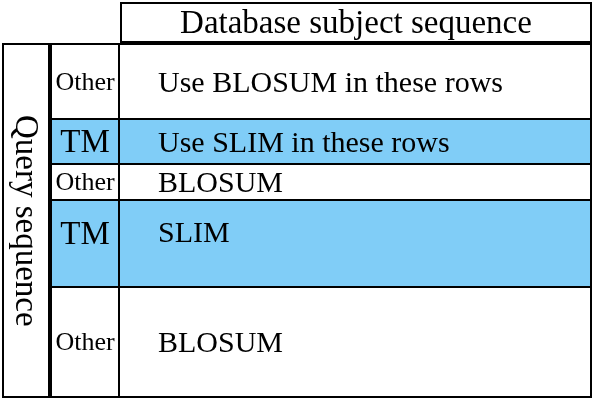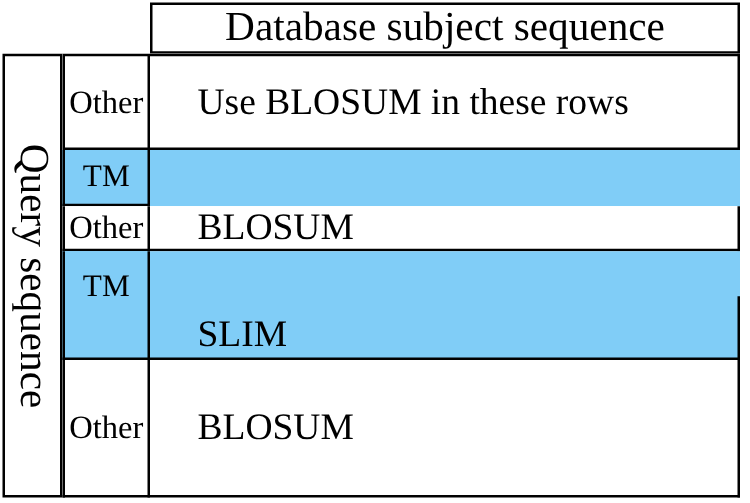--- a/index.html
+++ b/index.html
@@ -130,21 +130,21 @@
   #row-5 { top: 245px; height: 110px; }
 
   
   #row-2 .cat, #row-2 .val,
   #row-3 .cat, #row-3 .val,
   #row-4 .cat, #row-4 .val,
   #row-5 .cat, #row-5 .val { border-top: 0; }
 
   
   .cat.small { font-size: 26px; }
-  .cat.big   { font-size: 25px; }
+  .cat.big   { font-size: 33px; }
 </style>
 </head>
 <body>
 
 <div id="canvas">
 
   <div class="box" id="col-header">
     <span class="htext">Database subject sequence</span>
   </div>
 
@@ -160,36 +160,39 @@
       </div>
       <div class="val" style="background: rgb(255, 255, 255);">
         <span>Use BLOSUM in these rows</span>
       </div>
     </div>
 
     <div class="row" id="row-2" style="background: rgb(128, 205, 247);">
       <div class="cat big" style="background: rgb(128, 205, 247);">
         <span>TM</span>
       </div>
+      <div class="val" style="background: rgb(128, 205, 247);">
+        <span>Use SLIM in these rows</span>
+      </div>
     </div>
 
     <div class="row" id="row-3" style="background: rgb(255, 255, 255);">
       <div class="cat small" style="background: rgb(255, 255, 255);">
         <span>Other</span>
       </div>
       <div class="val" style="background: rgb(255, 255, 255);">
         <span>BLOSUM</span>
       </div>
     </div>
 
     <div class="row tall" id="row-4" style="background: rgb(128, 205, 247);">
       <div class="cat big" style="background: rgb(128, 205, 247);">
         <span>TM</span>
       </div>
-      <div class="val" style="background: rgb(128, 205, 247); margin-top: 36px;">
+      <div class="val" style="background: rgb(128, 205, 247);">
         <span>SLIM</span>
       </div>
     </div>
 
     <div class="row tall r5" id="row-5" style="background: rgb(255, 255, 255);">
       <div class="cat small" style="background: rgb(255, 255, 255);">
         <span>Other</span>
       </div>
       <div class="val" style="background: rgb(255, 255, 255);">
         <span>BLOSUM</span>

